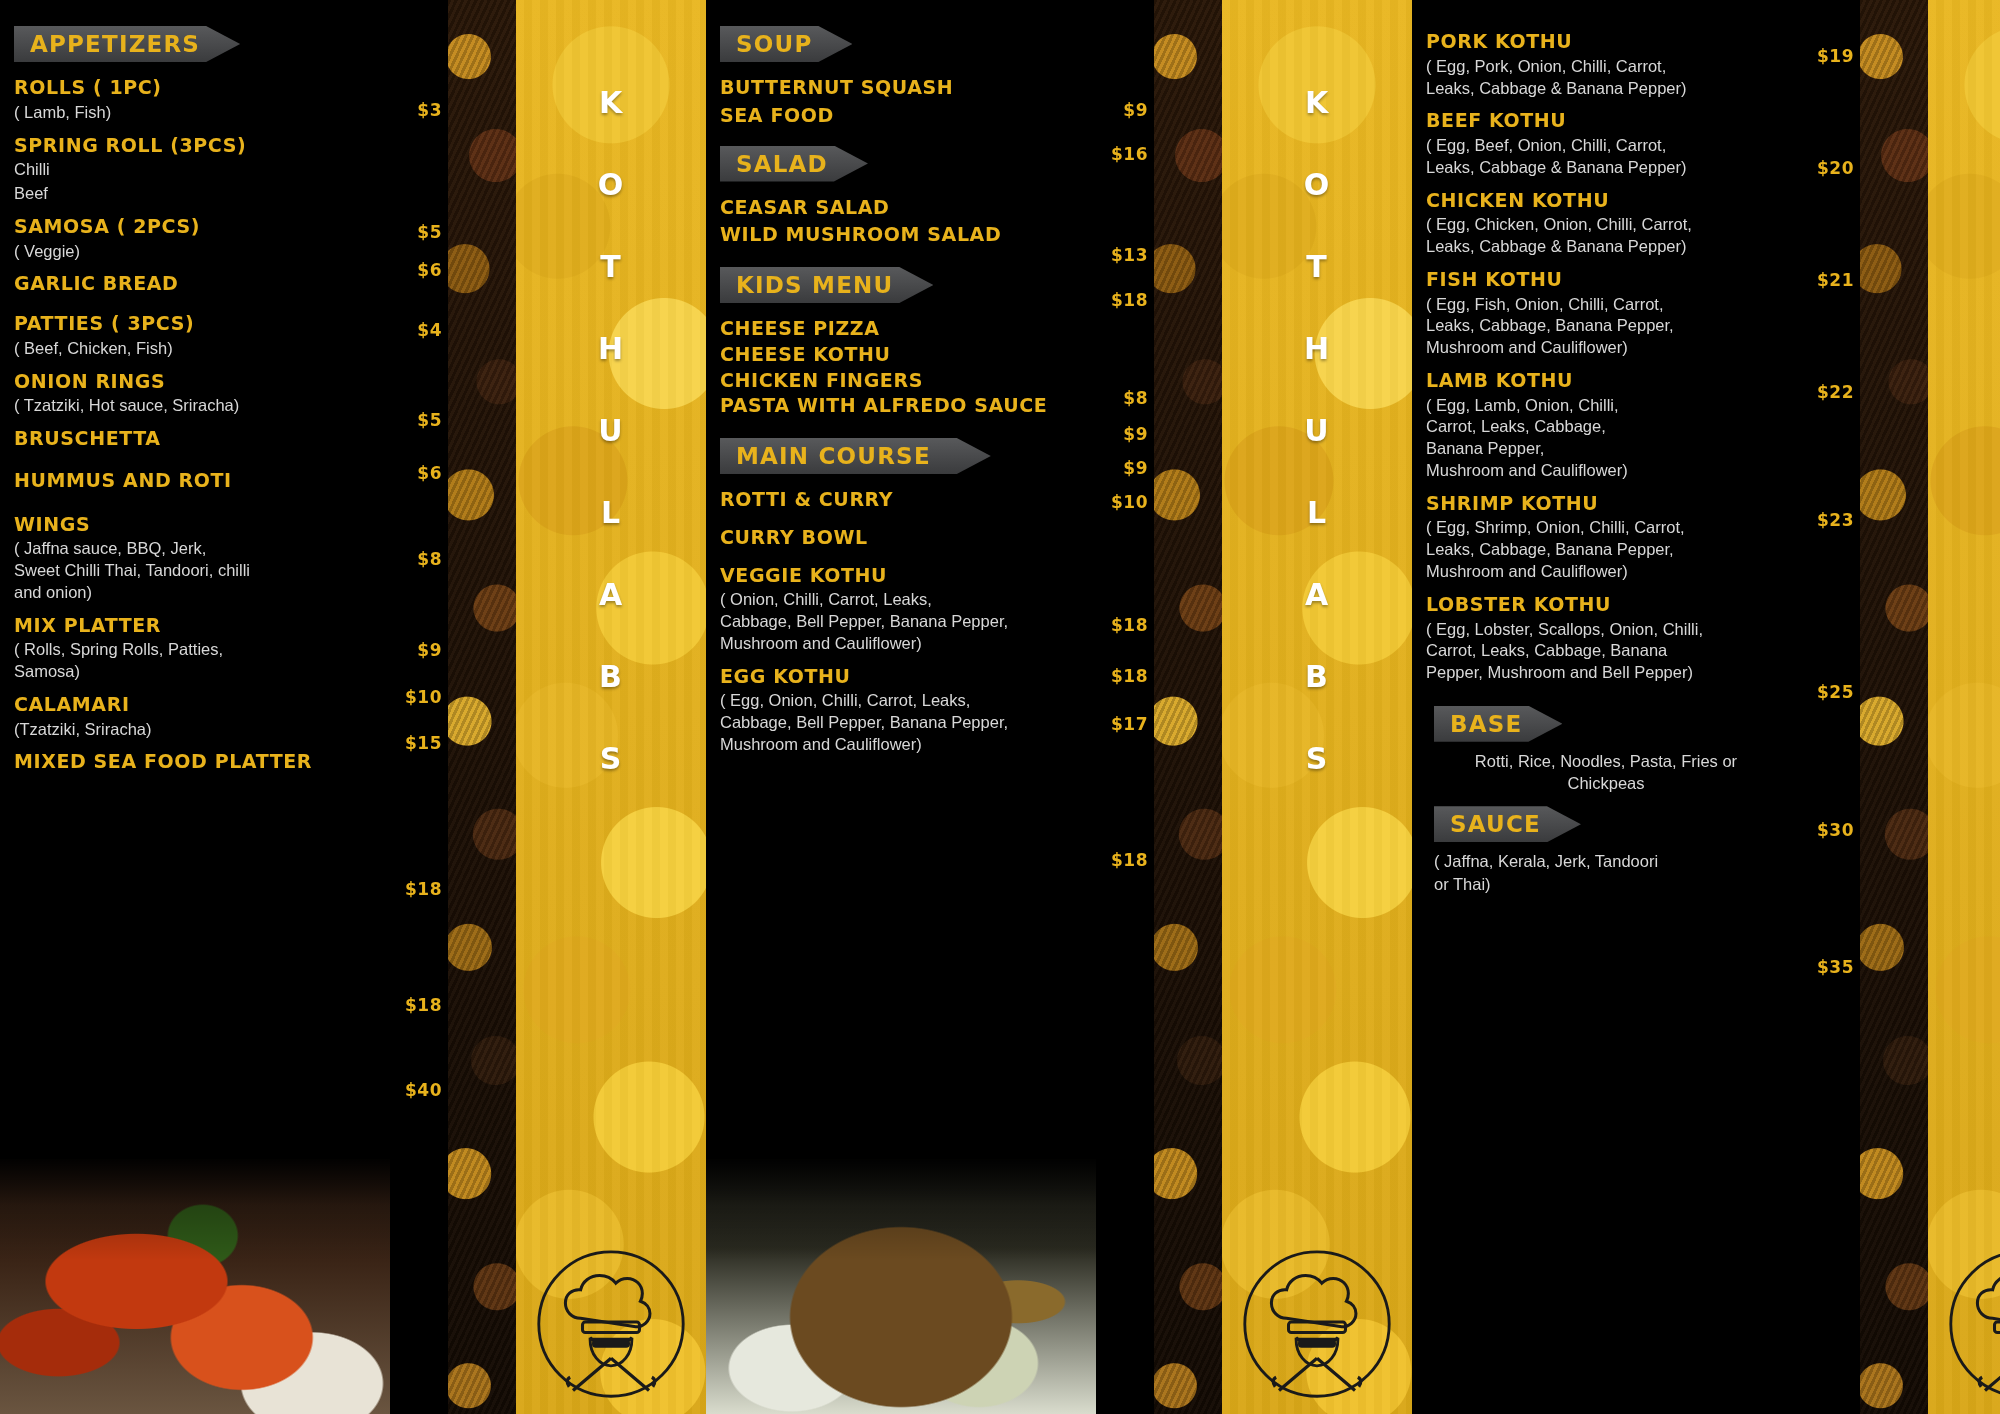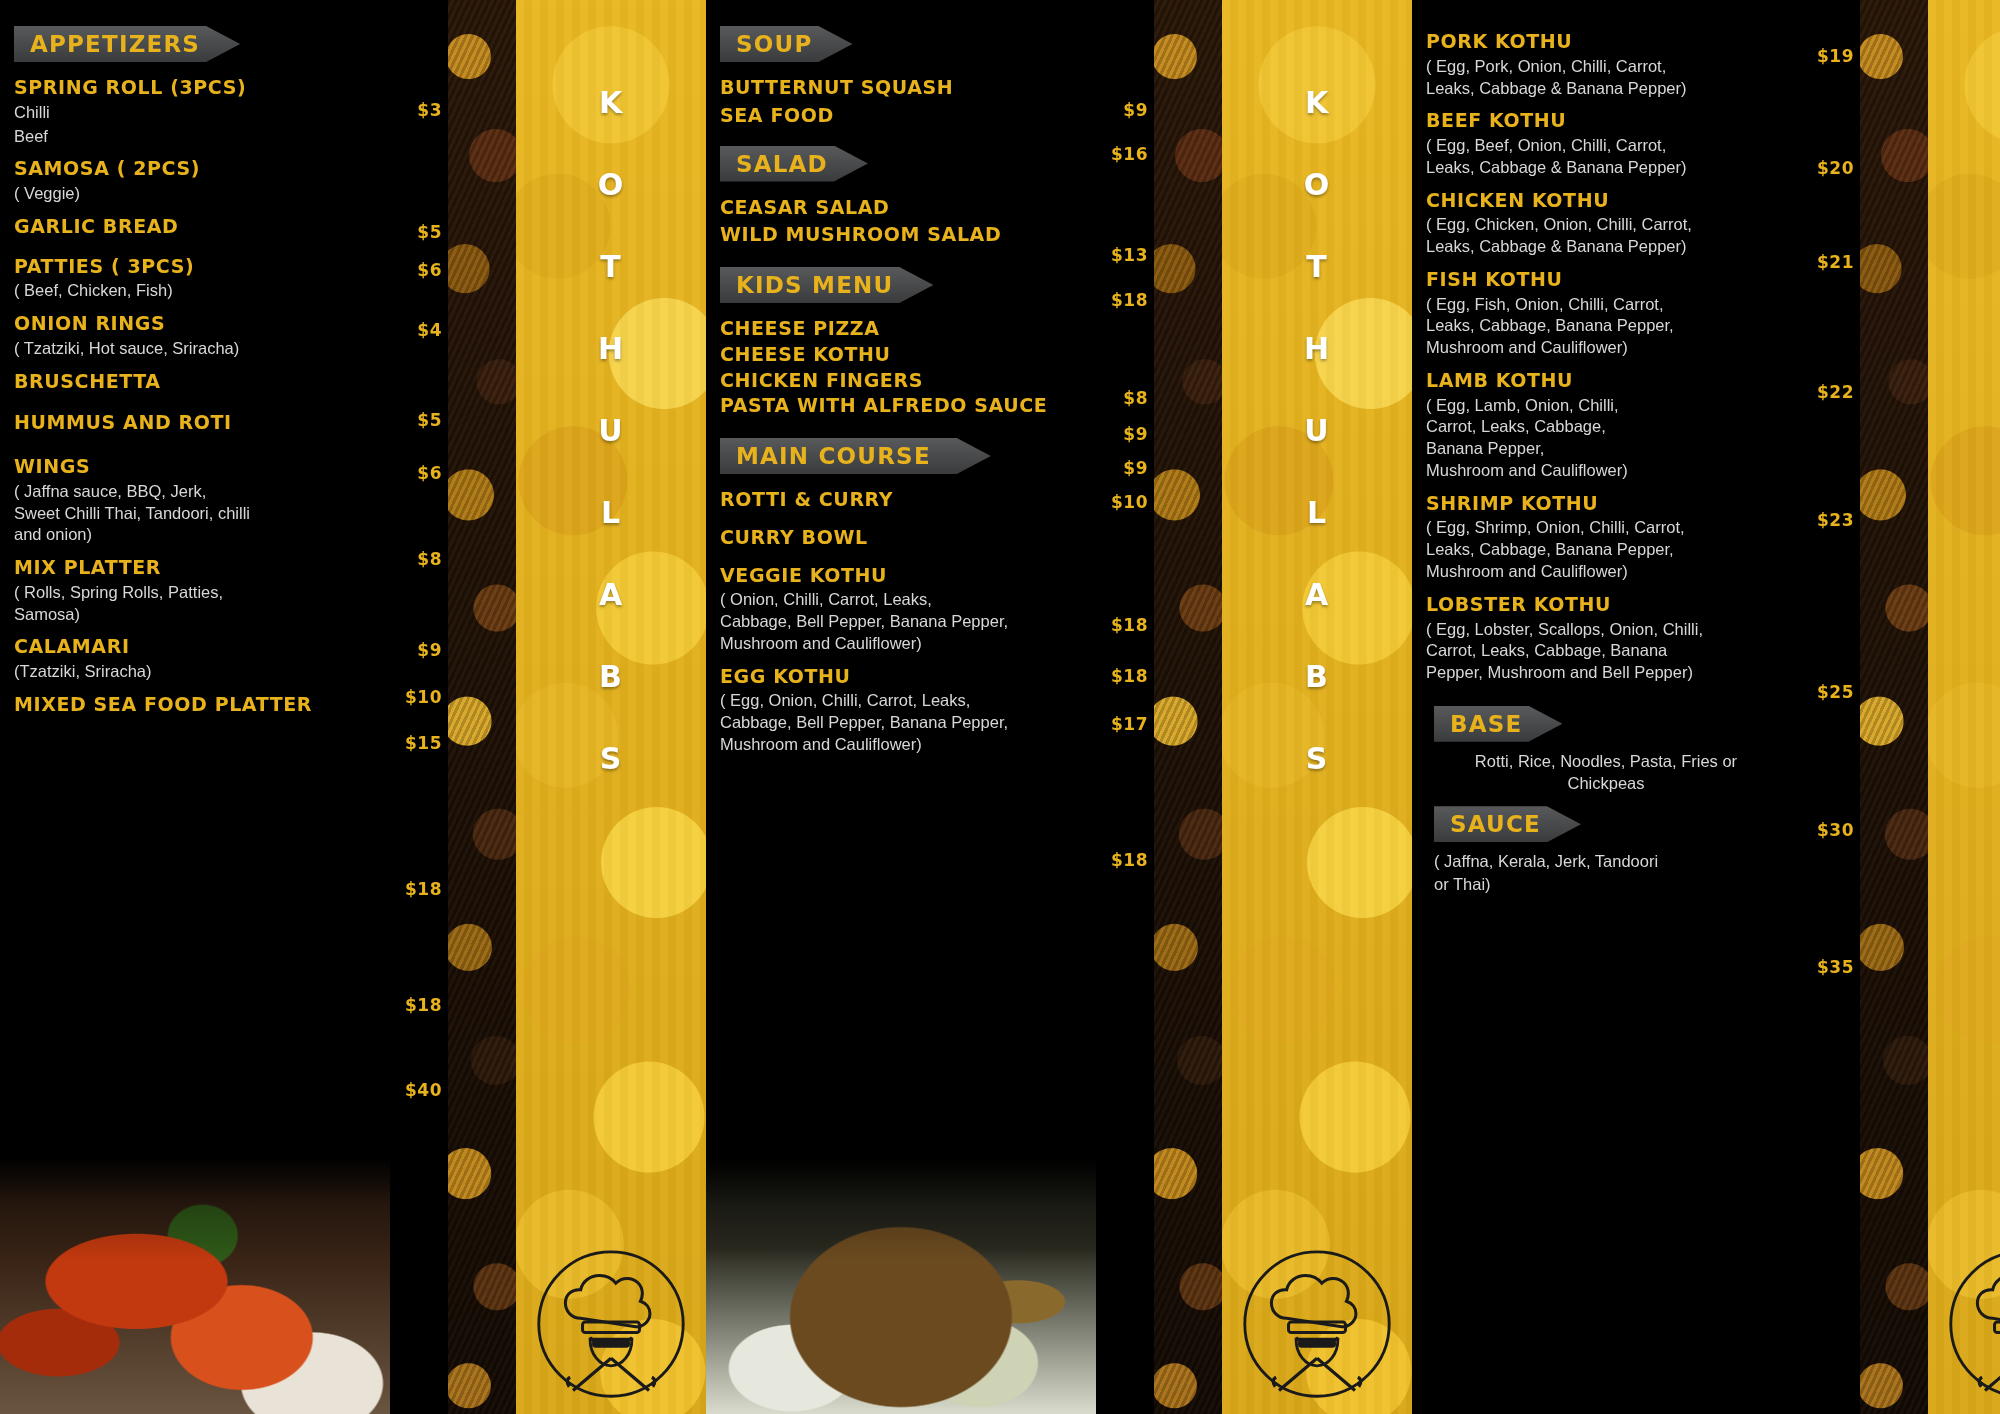--- a/index.html
+++ b/index.html
@@ -202,20 +202,24 @@
 </style>
 </head>
 <body>
 
 <div class="page">
 
   <div class="col col-1">
     <div class="col-inner">
       <div class="ribbon first">APPETIZERS</div>
 
+      <div class="item">
+        <div class="item-name">ROLLS  ( 1PC)</div>
+        <div class="item-desc">( Lamb, Fish)</div>
+      </div>
 
       <div class="item">
         <div class="item-name">SPRING ROLL  (3PCS)</div>
         <div class="item-desc">Chilli</div>
         <div class="item-desc">Beef</div>
       </div>
 
       <div class="item">
         <div class="item-name">SAMOSA ( 2PCS)</div>
         <div class="item-desc">( Veggie)</div>
@@ -453,21 +457,21 @@
 
       <div class="ribbon" style="margin-left:8px;margin-bottom:8px">SAUCE</div>
       <div class="plain-text" style="white-space:pre-line;text-align:left;padding-left:8px">( Jaffna, Kerala, Jerk, Tandoori
  or Thai)</div>
     </div>
   </div>
 
   <div class="price-rail">
     <div class="price" style="top:46px">$19</div>
     <div class="price" style="top:158px">$20</div>
-    <div class="price" style="top:252px">$21</div>
+    <div class="price" style="top:270px">$21</div>
     <div class="price" style="top:382px">$22</div>
     <div class="price" style="top:510px">$23</div>
     <div class="price" style="top:682px">$25</div>
     <div class="price" style="top:820px">$30</div>
     <div class="price" style="top:957px">$35</div>
   </div>
 
   <div class="spice-strip"></div>
   <div class="band">
     <div class="band-letters">

